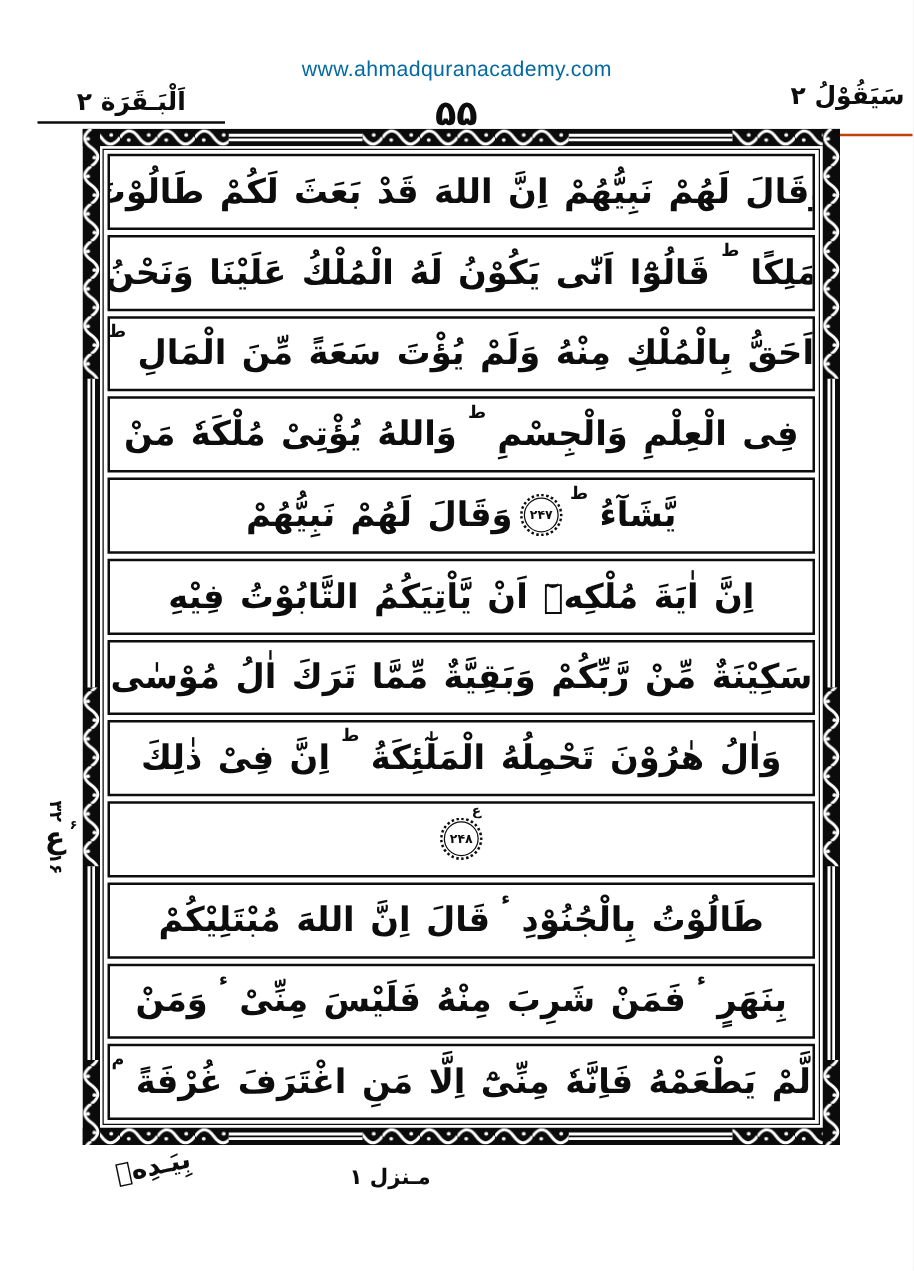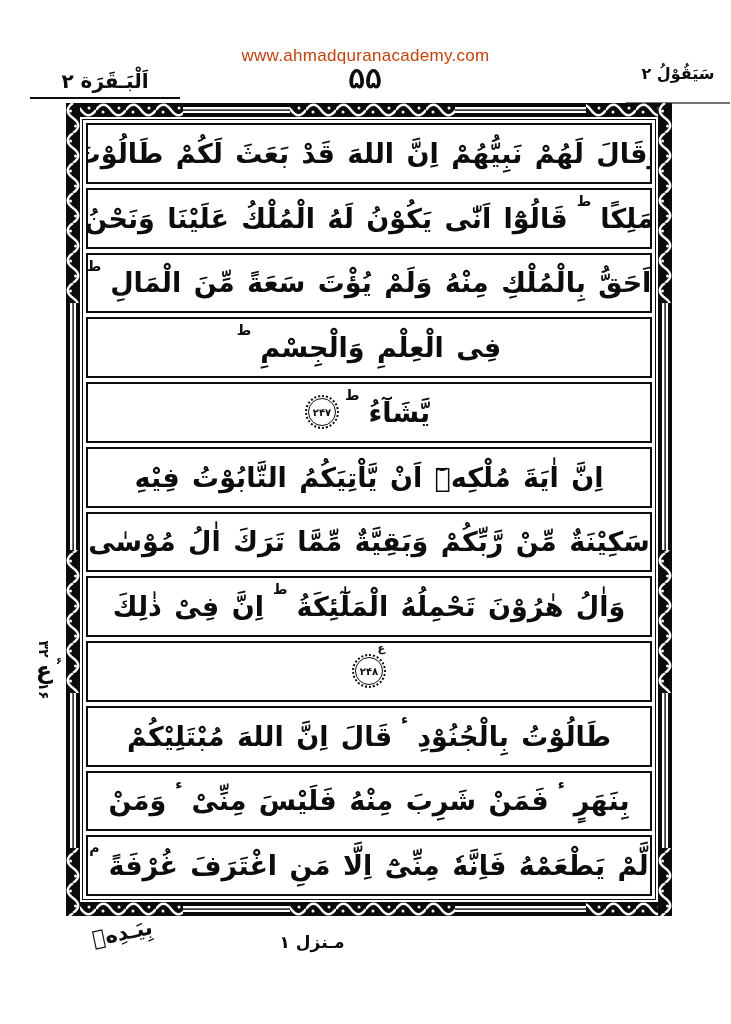--- a/index.html
+++ b/index.html
@@ -1,23 +1,23 @@
 <!DOCTYPE html>
 <html lang="en"><head>
 <meta charset="utf-8">
 <style>
   html,body{margin:0;padding:0;background:#e8e8e8;}
   .page{position:relative;width:731px;height:1024px;background:#ffffff;overflow:hidden;
         font-family:"DejaVu Sans",sans-serif;color:#0d0d0d;}
   .site-url{position:absolute;top:46px;left:0;width:100%;text-align:center;
-            font-family:"Liberation Sans",sans-serif;font-size:17px;color:#c2410c;letter-spacing:.3px;}
+            font-family:"Liberation Sans",sans-serif;font-size:17px;color:#0369a1;letter-spacing:.3px;}
   .hdr{position:absolute;font-weight:bold;direction:rtl;text-align:center;}
   .hdr-surah{left:30px;top:69px;width:150px;font-size:20px;border-bottom:2px solid #0d0d0d;padding-bottom:4px;}
-  .hdr-page-num{left:335px;top:62px;width:60px;font-size:28px;font-family:Liberation Mono, monospace;}
-  .hdr-juz{left:626px;top:64px;width:104px;font-size:16px;border-bottom:2px solid #737373;padding-bottom:19px;}
+  .hdr-page-num{left:335px;top:74px;width:60px;font-size:28px;}
+  .hdr-juz{left:626px;top:64px;width:104px;font-size:20px;border-bottom:2px solid #c2410c;padding-bottom:19px;}
   .frame{position:absolute;left:66px;top:103px;width:606px;height:813px;}
   .band{position:absolute;}
   .inner{position:absolute;left:16px;top:16px;right:16px;bottom:16px;border:1.5px solid #0d0d0d;
          padding:3px;display:flex;flex-direction:column;gap:4px;box-sizing:border-box;}
   .qrow{flex:1;border:2px solid #0d0d0d;background:#fff;display:flex;direction:rtl;
         align-items:center;justify-content:center;gap:9px;padding:0 8px;overflow:hidden;min-height:0;}
   .qtext{font-weight:bold;font-size:27px;white-space:nowrap;word-spacing:3px;line-height:1;}
   .pause{font-weight:bold;font-size:14px;align-self:flex-start;margin-top:4px;line-height:1;}
   .ayah{position:relative;flex:0 0 auto;width:26px;height:26px;border-radius:50%;
         border:1.5px solid #0d0d0d;outline:2.5px dotted #0d0d0d;outline-offset:1px;
@@ -127,25 +127,27 @@
           <span class="pause">ط</span>
           <span class="qtext">قَالُوْٓا اَنّٰى يَكُوْنُ لَهُ الْمُلْكُ عَلَيْنَا وَنَحْنُ</span>
         </div>
         <div class="qrow">
           <span class="qtext">اَحَقُّ بِالْمُلْكِ مِنْهُ وَلَمْ يُؤْتَ سَعَةً مِّنَ الْمَالِ</span>
           <span class="pause">ط</span>
         </div>
         <div class="qrow">
           <span class="qtext">فِى الْعِلْمِ وَالْجِسْمِ</span>
           <span class="pause">ط</span>
+          <span class="qtext">وَاللهُ يُؤْتِىْ مُلْكَهٗ مَنْ</span>
         </div>
         <div class="qrow">
           <span class="qtext">يَّشَآءُ</span>
           <span class="pause">ط</span>
           <span class="ayah">۲۴۷</span>
+          <span class="qtext">وَقَالَ لَهُمْ نَبِيُّهُمْ</span>
         </div>
         <div class="qrow">
           <span class="qtext">اِنَّ اٰيَةَ مُلْكِهٖٓ اَنْ يَّاْتِيَكُمُ التَّابُوْتُ فِيْهِ</span>
         </div>
         <div class="qrow">
           <span class="qtext">سَكِيْنَةٌ مِّنْ رَّبِّكُمْ وَبَقِيَّةٌ مِّمَّا تَرَكَ اٰلُ مُوْسٰى</span>
         </div>
         <div class="qrow">
           <span class="qtext">وَاٰلُ هٰرُوْنَ تَحْمِلُهُ الْمَلٰٓئِكَةُ</span>
           <span class="pause">ط</span>

